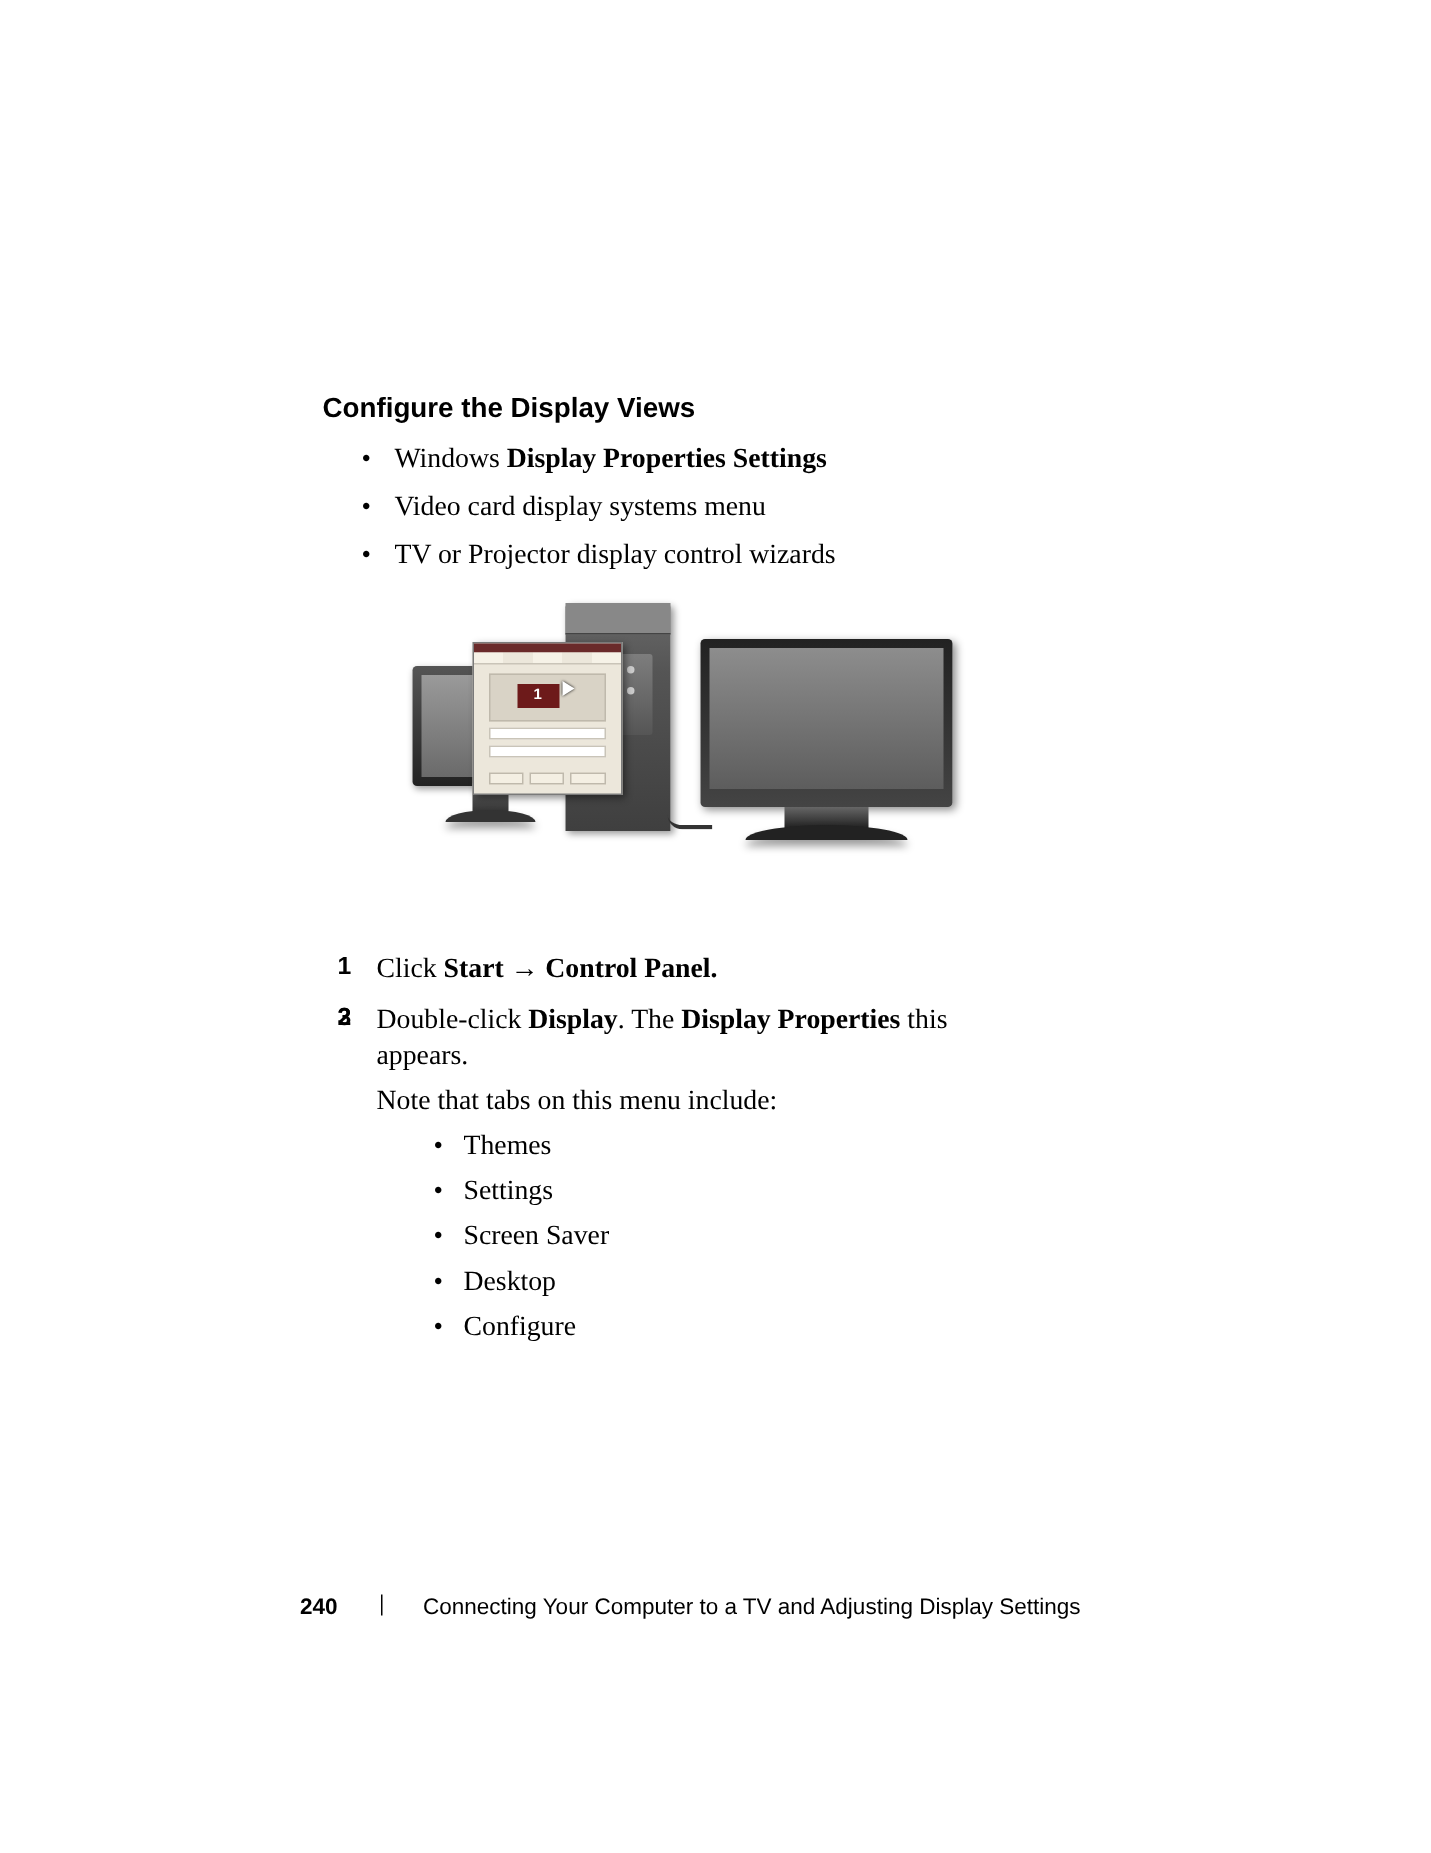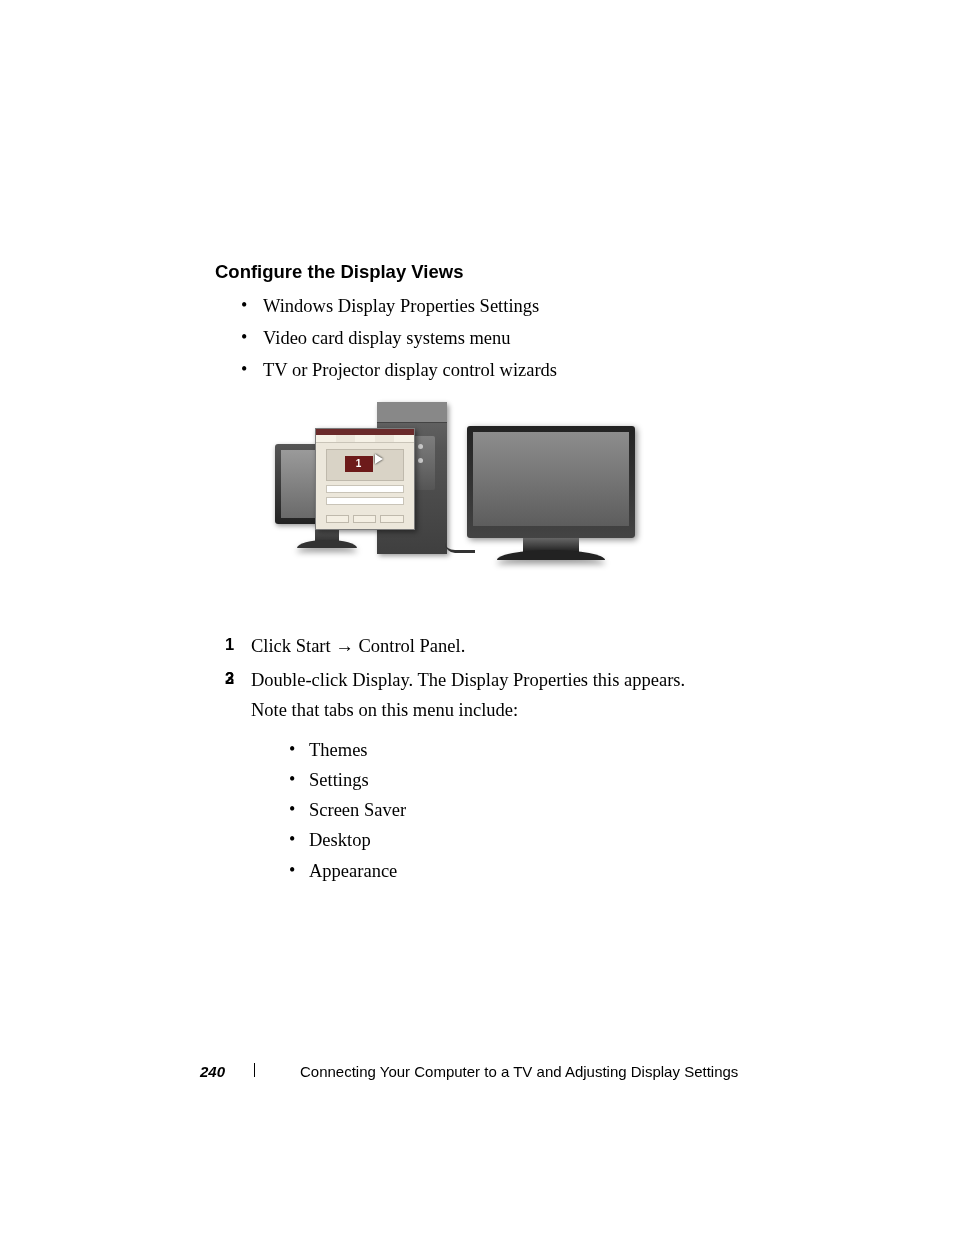--- a/index.html
+++ b/index.html
@@ -175,21 +175,21 @@
   }
   ol.steps > li > .num {
     position: absolute;
     left: -26px;
     top: 0;
     font-weight: 700;
     font-family: "Helvetica Neue", Helvetica, Arial, sans-serif;
     font-size: 16.5px;
   }
   .subnote {
-    margin: 6px 0 16px 0;
+    margin: 6px 0 6px 0;
   }
   ul.tabs {
     list-style: none;
     margin: 6px 0 0 0;
     padding: 0 0 0 58px;
   }
   ul.tabs > li {
     position: relative;
     margin: 0 0 6px 0;
   }
@@ -202,31 +202,31 @@
   }
 
   .footer {
     position: absolute;
     left: 0; right: 0;
     bottom: 173px;
     font-family: "Helvetica Neue", Helvetica, Arial, sans-serif;
     font-size: 15px;
   }
   .foot-pg {
-    position: absolute; left: 200px; font-weight: 700; font-style: italic;
+    position: absolute; left: 200px; font-weight: 700;
   }
   .foot-sep {
     position: absolute; left: 254px; top: 1px; height: 14px;
     border-left: 1px solid #000;
   }
   .foot-title {
-    position: absolute; left: 300px; text-align: right;
-  }
-
-  b { font-weight: 400; margin-top: 28px; }
+    position: absolute; left: 282px; text-align: right;
+  }
+
+  b { font-weight: 700; margin-top: 28px; }
 </style>
 </head>
 <body>
 
 <div class="page">
 
   <div class="heading">Configure the Display Views</div>
 
 
   <ul class="first">
@@ -276,21 +276,21 @@
     </li>
     <li>
       <span class="num">3</span>
       <span>Double-click </span><b>Display</b><span>. The </span><b>Display Properties</b><span> this appears.</span>
       <p class="subnote">Note that tabs on this menu include:</p>
       <ul class="tabs">
         <li>Themes</li>
         <li>Settings</li>
         <li>Screen Saver</li>
         <li>Desktop</li>
-        <li>Appearance</li>
+        <li>Configure</li>
       </ul>
     </li>
   </ol>
 
   <div class="footer">
     <span class="foot-pg">240</span>
     <span class="foot-sep"></span>
     <span class="foot-title">Connecting Your Computer to a TV and Adjusting Display Settings</span>
   </div>
 

